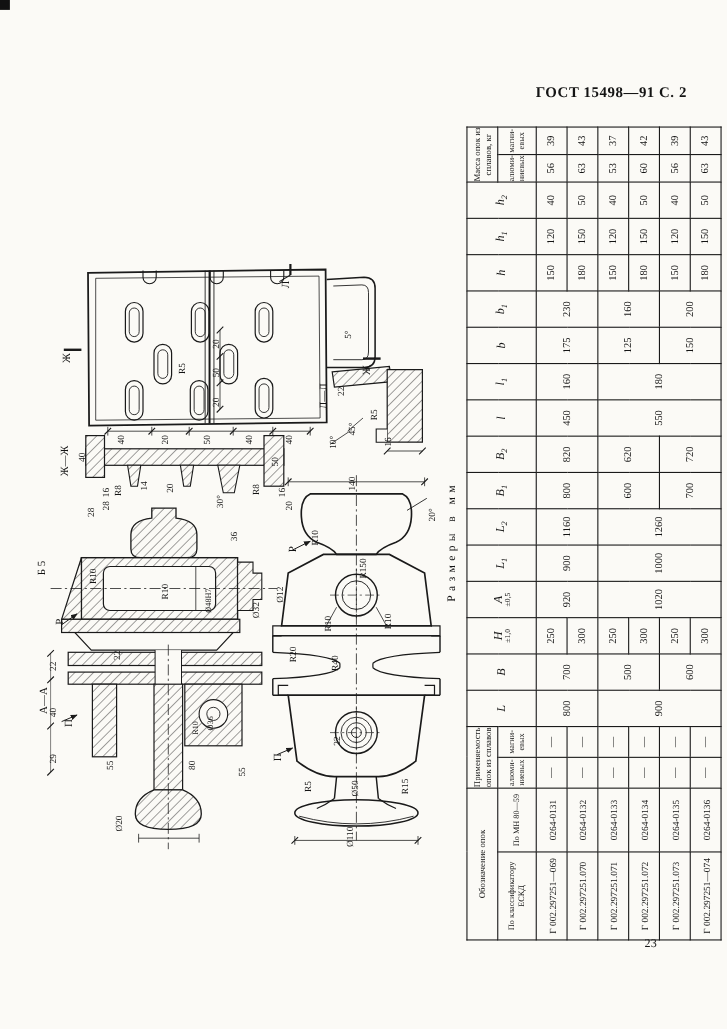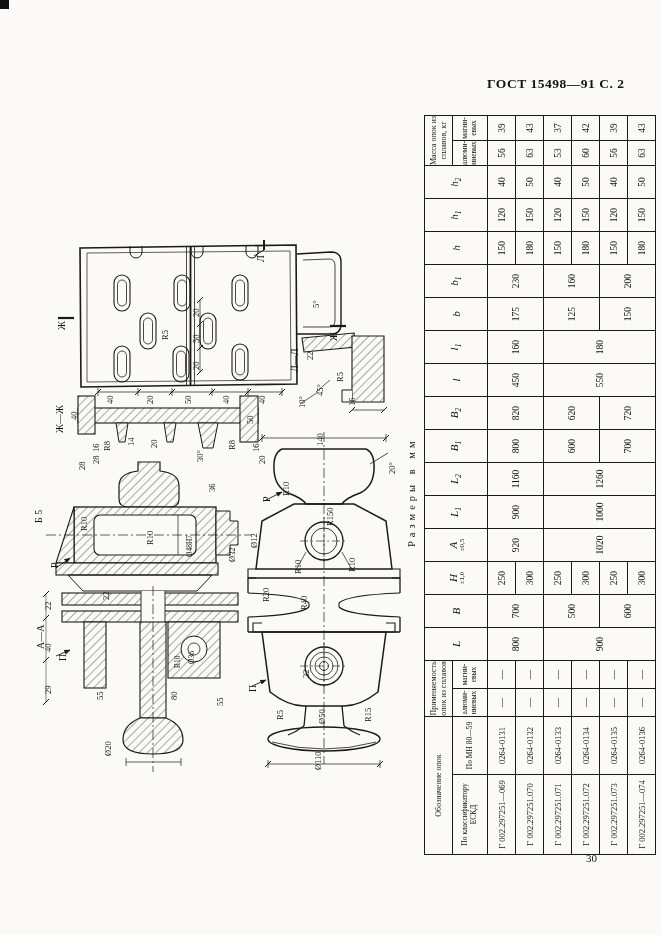--- a/index.html
+++ b/index.html
@@ -27,21 +27,21 @@
   th.dim .tol{display:block;font-style:normal;font-size:7px;line-height:1;}
   th.dim sub{font-size:7.5px;}
   td.code{font-size:8.5px;white-space:nowrap;}
 </style>
 </head>
 <body>
 
 <div class="page">
   <div class="corner"></div>
   <div class="gost">ГОСТ 15498—91 С. 2</div>
-  <div class="pnum">30</div>
+  <div class="pnum">23</div>
 
   <svg class="draw" width="661" height="935" viewBox="0 0 661 935">
     <defs>
       <pattern id="ht" patternUnits="userSpaceOnUse" width="6" height="6" patternTransform="rotate(45)">
         <rect width="6" height="6" fill="#fbfaf6"></rect>
         <line x1="0" y1="0" x2="0" y2="6" stroke="#2a2a2a" stroke-width="0.8"></line>
       </pattern>
       <marker id="ar" viewBox="0 0 10 10" refX="9" refY="5" markerWidth="7" markerHeight="7" orient="auto">
         <path d="M0,1 L10,5 L0,9 z" fill="#1a1a1a"></path>
       </marker>

